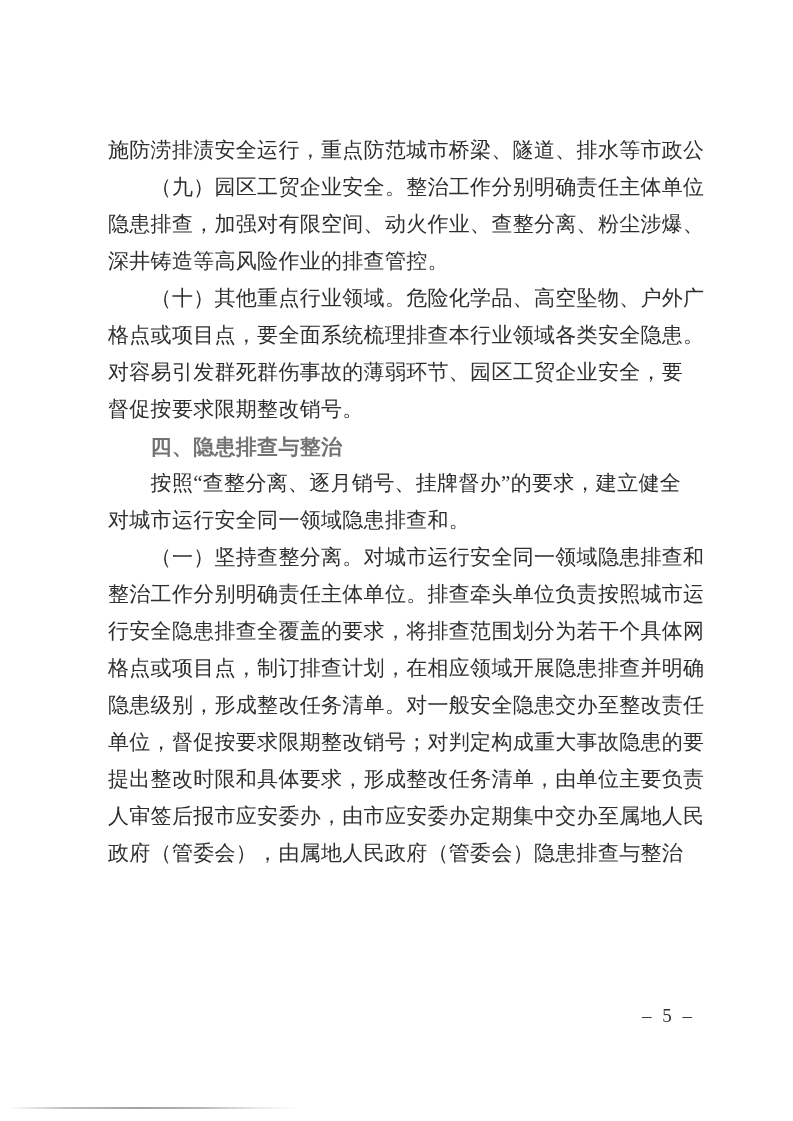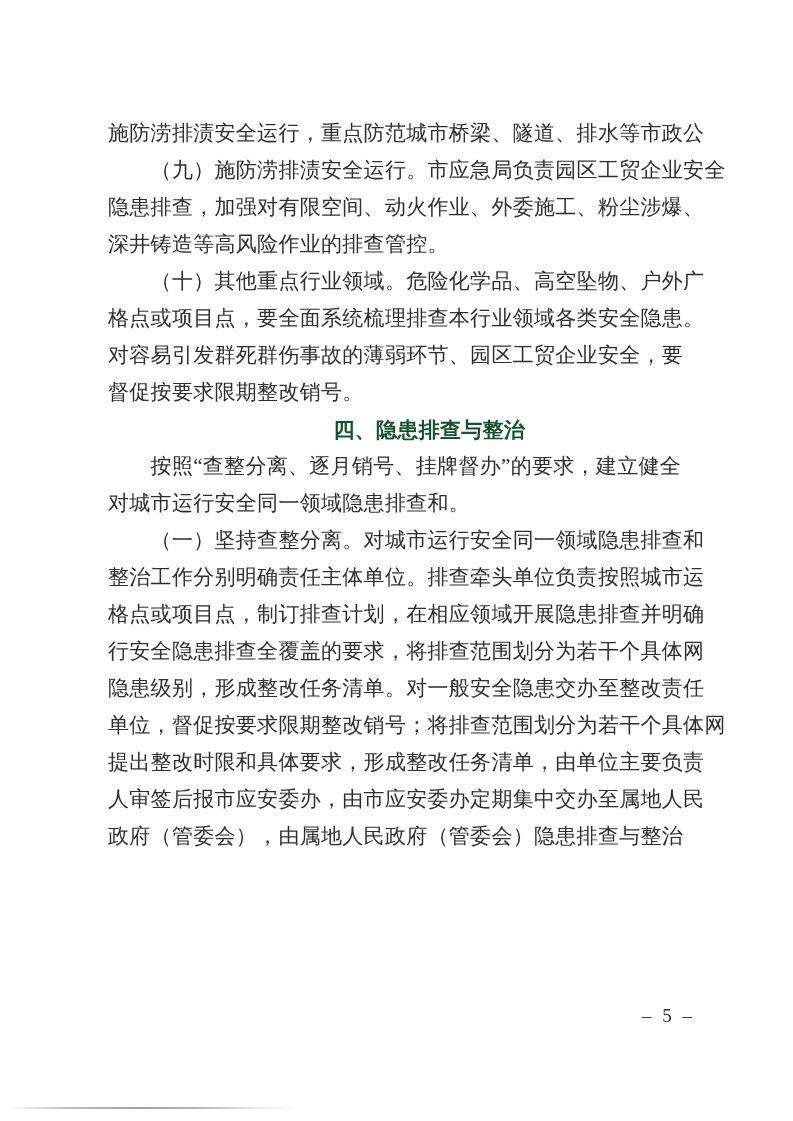--- a/index.html
+++ b/index.html
@@ -12,36 +12,35 @@
     width: 793px;
     height: 1121px;
     margin: 0 auto;
     background: #ffffff;
     overflow: hidden;
     font-family: "Liberation Serif", "DejaVu Serif", serif;
   }
   .text-block {
     position: absolute;
     left: 108px;
-    top: 115px;
+    top: 132px;
     width: 600px;
     color: #2e2e2e;
   }
   .line {
     font-size: 21px;
     line-height: 37px;
     letter-spacing: 0.3px;
     white-space: pre;
     font-weight: 400;
   }
   .line.heading {
     font-family: "Liberation Sans", "DejaVu Sans", sans-serif;
     font-weight: 700;
-    color: #14532d;
-    text-align: center;
+    color: #737373;
   }
   .page-number {
     position: absolute;
     top: 1004px;
     right: 98px;
     font-size: 19px;
     line-height: 24px;
     letter-spacing: 3px;
     color: #333333;
     font-family: "Liberation Serif", "DejaVu Serif", serif;
@@ -60,35 +59,35 @@
       rgba(70,70,70,0.12) 85%,
       rgba(70,70,70,0) 100%);
   }
 </style>
 </head>
 <body>
 
 <div class="page">
   <main class="text-block" id="text-block">
       <div class="line">施防涝排渍安全运行，重点防范城市桥梁、隧道、排水等市政公</div>
-      <div class="line">　　（九）施防涝排渍安全运行。市应急局负责园区工贸企业安全</div>
-      <div class="line">隐患排查，加强对有限空间、动火作业、外委施工、粉尘涉爆、</div>
+      <div class="line">　　（九）园区工贸企业安全。整治工作分别明确责任主体单位</div>
+      <div class="line">隐患排查，加强对有限空间、动火作业、查整分离、粉尘涉爆、</div>
       <div class="line">深井铸造等高风险作业的排查管控。</div>
       <div class="line">　　（十）其他重点行业领域。危险化学品、高空坠物、户外广</div>
       <div class="line">格点或项目点，要全面系统梳理排查本行业领域各类安全隐患。</div>
       <div class="line">对容易引发群死群伤事故的薄弱环节、园区工贸企业安全，要</div>
       <div class="line">督促按要求限期整改销号。</div>
       <div class="line heading">　　四、隐患排查与整治</div>
       <div class="line">　　按照“查整分离、逐月销号、挂牌督办”的要求，建立健全</div>
       <div class="line">对城市运行安全同一领域隐患排查和。</div>
       <div class="line">　　（一）坚持查整分离。对城市运行安全同一领域隐患排查和</div>
       <div class="line">整治工作分别明确责任主体单位。排查牵头单位负责按照城市运</div>
+      <div class="line">行安全隐患排查全覆盖的要求，将排查范围划分为若干个具体网</div>
       <div class="line">格点或项目点，制订排查计划，在相应领域开展隐患排查并明确</div>
-      <div class="line">行安全隐患排查全覆盖的要求，将排查范围划分为若干个具体网</div>
       <div class="line">隐患级别，形成整改任务清单。对一般安全隐患交办至整改责任</div>
-      <div class="line">单位，督促按要求限期整改销号；将排查范围划分为若干个具体网</div>
+      <div class="line">单位，督促按要求限期整改销号；对判定构成重大事故隐患的要</div>
       <div class="line">提出整改时限和具体要求，形成整改任务清单，由单位主要负责</div>
       <div class="line">人审签后报市应安委办，由市应安委办定期集中交办至属地人民</div>
       <div class="line">政府（管委会），由属地人民政府（管委会）隐患排查与整治</div>
     </main>
   <div class="page-number">– 5 –</div>
   <div class="scan-line"></div>
 </div>
 
 </body></html>

